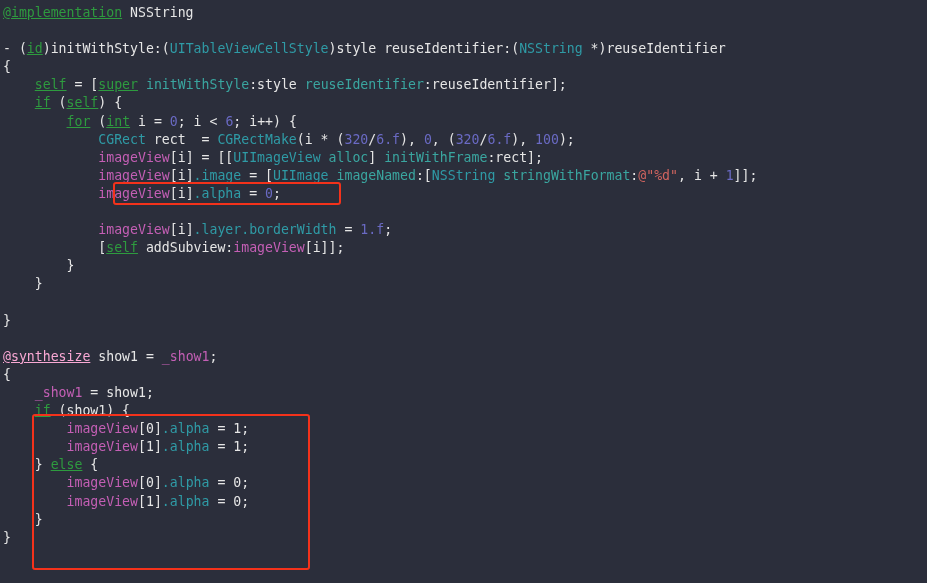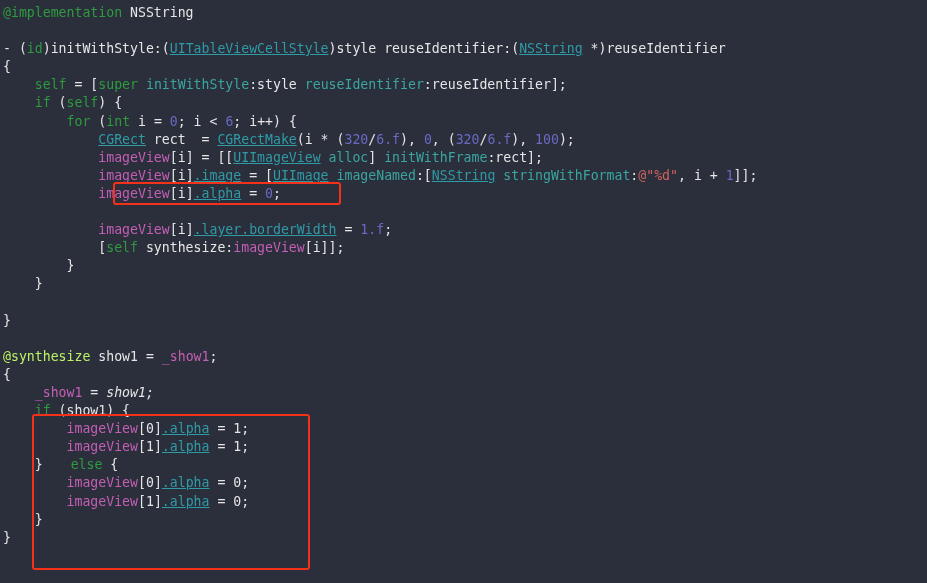--- a/index.html
+++ b/index.html
@@ -27,22 +27,22 @@
     height: 18.1px;
     line-height: 18.1px;
     font-size: 13.2px;
     white-space: pre;
     padding-left: 3px;
     letter-spacing: 0px;
     color: #e6e6e6;
   }
 
   
-  .kw      { color: #2e9b3f; }   
-  .type    { color: #2f9ba6; text-decoration: underline; }   
+  .kw      { color: #2e9b3f; text-decoration: underline; }   
+  .type    { color: #2f9ba6; }   
   .meth    { color: #3aa6a0; }   
   .num     { color: #6a6ac4; }   
   .var     { color: #c45fb5; }   
   .str     { color: #d0645f; }   
   .plain   { color: #e6e6e6; }   
 
   
   .annot-box {
     position: absolute;
     border: 2px solid #f4321b;
@@ -75,47 +75,47 @@
   <div class="code-line"><span class="plain" style="color: rgb(230, 230, 230);">            </span><span class="var" style="color: rgb(196, 95, 181);">imageView</span><span class="plain" style="color: rgb(230, 230, 230);">[i] = [[</span><span class="type" style="color: rgb(47, 155, 166);">UIImageView</span><span class="plain" style="color: rgb(230, 230, 230);"> </span><span class="meth" style="color: rgb(58, 166, 160);">alloc</span><span class="plain" style="color: rgb(230, 230, 230);">] </span><span class="meth" style="color: rgb(58, 166, 160);">initWithFrame</span><span class="plain" style="color: rgb(230, 230, 230);">:rect];</span></div>
 
   <div class="code-line"><span class="plain" style="color: rgb(230, 230, 230);">            </span><span class="var" style="color: rgb(196, 95, 181);">imageView</span><span class="plain" style="color: rgb(230, 230, 230);">[i]</span><span class="type" style="color: rgb(47, 155, 166);">.image</span><span class="plain" style="color: rgb(230, 230, 230);"> = [</span><span class="type" style="color: rgb(47, 155, 166);">UIImage</span><span class="plain" style="color: rgb(230, 230, 230);"> </span><span class="meth" style="color: rgb(58, 166, 160);">imageNamed</span><span class="plain" style="color: rgb(230, 230, 230);">:[</span><span class="type" style="color: rgb(47, 155, 166);">NSString</span><span class="plain" style="color: rgb(230, 230, 230);"> </span><span class="meth" style="color: rgb(58, 166, 160);">stringWithFormat</span><span class="plain" style="color: rgb(230, 230, 230);">:</span><span class="str" style="color: rgb(208, 100, 95);">@"%d"</span><span class="plain" style="color: rgb(230, 230, 230);">, i + </span><span class="num" style="color: rgb(106, 106, 196);">1</span><span class="plain" style="color: rgb(230, 230, 230);">]];</span></div>
 
   <div class="code-line"><span class="plain" style="color: rgb(230, 230, 230);">            </span><span class="var" style="color: rgb(196, 95, 181);">imageView</span><span class="plain" style="color: rgb(230, 230, 230);">[i]</span><span class="type" style="color: rgb(47, 155, 166);">.alpha</span><span class="plain" style="color: rgb(230, 230, 230);"> = </span><span class="num" style="color: rgb(106, 106, 196);">0</span><span class="plain" style="color: rgb(230, 230, 230);">;</span></div>
 
   <div class="code-line">&nbsp;</div>
 
   <div class="code-line"><span class="plain" style="color: rgb(230, 230, 230);">            </span><span class="var" style="color: rgb(196, 95, 181);">imageView</span><span class="plain" style="color: rgb(230, 230, 230);">[i]</span><span class="type" style="color: rgb(47, 155, 166);">.layer.borderWidth</span><span class="plain" style="color: rgb(230, 230, 230);"> = </span><span class="num" style="color: rgb(106, 106, 196);">1.f</span><span class="plain" style="color: rgb(230, 230, 230);">;</span></div>
 
-  <div class="code-line"><span class="plain" style="color: rgb(230, 230, 230);">            [</span><span class="kw" style="color: rgb(46, 155, 63);">self</span><span class="plain" style="color: rgb(230, 230, 230);"> synthesize:</span><span class="var" style="color: rgb(196, 95, 181);">imageView</span><span class="plain" style="color: rgb(230, 230, 230);">[i]];</span></div>
+  <div class="code-line"><span class="plain" style="color: rgb(230, 230, 230);">            [</span><span class="kw" style="color: rgb(46, 155, 63);">self</span><span class="plain" style="color: rgb(230, 230, 230);"> addSubview:</span><span class="var" style="color: rgb(196, 95, 181);">imageView</span><span class="plain" style="color: rgb(230, 230, 230);">[i]];</span></div>
 
   <div class="code-line"><span class="plain" style="color: rgb(230, 230, 230);">        }</span></div>
 
   <div class="code-line"><span class="plain" style="color: rgb(230, 230, 230);">    }</span></div>
 
   <div class="code-line">&nbsp;</div>
 
 
   <div class="code-line"><span class="plain" style="color: rgb(230, 230, 230);">}</span></div>
 
   <div class="code-line">&nbsp;</div>
 
-  <div class="code-line"><span class="kw" style="color: #bef264;">@synthesize</span><span class="plain" style="color: rgb(230, 230, 230);"> show1 = </span><span class="var" style="color: rgb(196, 95, 181);">_show1</span><span class="plain" style="color: rgb(230, 230, 230);">;</span></div>
+  <div class="code-line"><span class="kw" style="color: #f9a8d4;">@synthesize</span><span class="plain" style="color: rgb(230, 230, 230);"> show1 = </span><span class="var" style="color: rgb(196, 95, 181);">_show1</span><span class="plain" style="color: rgb(230, 230, 230);">;</span></div>
 
 
   <div class="code-line"><span class="plain" style="color: rgb(230, 230, 230);">{</span></div>
 
-  <div class="code-line"><span class="plain" style="color: rgb(230, 230, 230);">    </span><span class="var" style="color: rgb(196, 95, 181);">_show1</span><span class="plain" style="color: rgb(230, 230, 230); font-style: italic;"> = show1;</span></div>
+  <div class="code-line"><span class="plain" style="color: rgb(230, 230, 230);">    </span><span class="var" style="color: rgb(196, 95, 181);">_show1</span><span class="plain" style="color: rgb(230, 230, 230);"> = show1;</span></div>
 
   <div class="code-line"><span class="plain" style="color: rgb(230, 230, 230);">    </span><span class="kw" style="color: rgb(46, 155, 63);">if</span><span class="plain" style="color: rgb(230, 230, 230);"> (show1) {</span></div>
 
   <div class="code-line"><span class="plain" style="color: rgb(230, 230, 230);">        </span><span class="var" style="color: rgb(196, 95, 181);">imageView</span><span class="plain" style="color: rgb(230, 230, 230);">[</span><span class="plain" style="color: rgb(230, 230, 230);">0</span><span class="plain" style="color: rgb(230, 230, 230);">]</span><span class="type" style="color: rgb(47, 155, 166);">.alpha</span><span class="plain" style="color: rgb(230, 230, 230);"> = 1;</span></div>
 
   <div class="code-line"><span class="plain" style="color: rgb(230, 230, 230);">        </span><span class="var" style="color: rgb(196, 95, 181);">imageView</span><span class="plain" style="color: rgb(230, 230, 230);">[</span><span class="plain" style="color: rgb(230, 230, 230);">1</span><span class="plain" style="color: rgb(230, 230, 230);">]</span><span class="type" style="color: rgb(47, 155, 166);">.alpha</span><span class="plain" style="color: rgb(230, 230, 230);"> = 1;</span></div>
 
-  <div class="code-line"><span class="plain" style="color: rgb(230, 230, 230);">    } </span><span class="kw" style="color: rgb(46, 155, 63); margin-left: 20px;">else</span><span class="plain" style="color: rgb(230, 230, 230);"> {</span></div>
+  <div class="code-line"><span class="plain" style="color: rgb(230, 230, 230);">    } </span><span class="kw" style="color: rgb(46, 155, 63);">else</span><span class="plain" style="color: rgb(230, 230, 230);"> {</span></div>
 
   <div class="code-line"><span class="plain" style="color: rgb(230, 230, 230);">        </span><span class="var" style="color: rgb(196, 95, 181);">imageView</span><span class="plain" style="color: rgb(230, 230, 230);">[</span><span class="plain" style="color: rgb(230, 230, 230);">0</span><span class="plain" style="color: rgb(230, 230, 230);">]</span><span class="type" style="color: rgb(47, 155, 166);">.alpha</span><span class="plain" style="color: rgb(230, 230, 230);"> = 0;</span></div>
 
   <div class="code-line"><span class="plain" style="color: rgb(230, 230, 230);">        </span><span class="var" style="color: rgb(196, 95, 181);">imageView</span><span class="plain" style="color: rgb(230, 230, 230);">[</span><span class="plain" style="color: rgb(230, 230, 230);">1</span><span class="plain" style="color: rgb(230, 230, 230);">]</span><span class="type" style="color: rgb(47, 155, 166);">.alpha</span><span class="plain" style="color: rgb(230, 230, 230);"> = 0;</span></div>
 
   <div class="code-line"><span class="plain" style="color: rgb(230, 230, 230);">    }</span></div>
 
   <div class="code-line"><span class="plain" style="color: rgb(230, 230, 230);">}</span></div>
 
   <div class="annot-box" id="annot-1" style="left: 113px; top: 182px; width: 228px; height: 23px; border-color: rgb(244, 50, 27);"></div>

